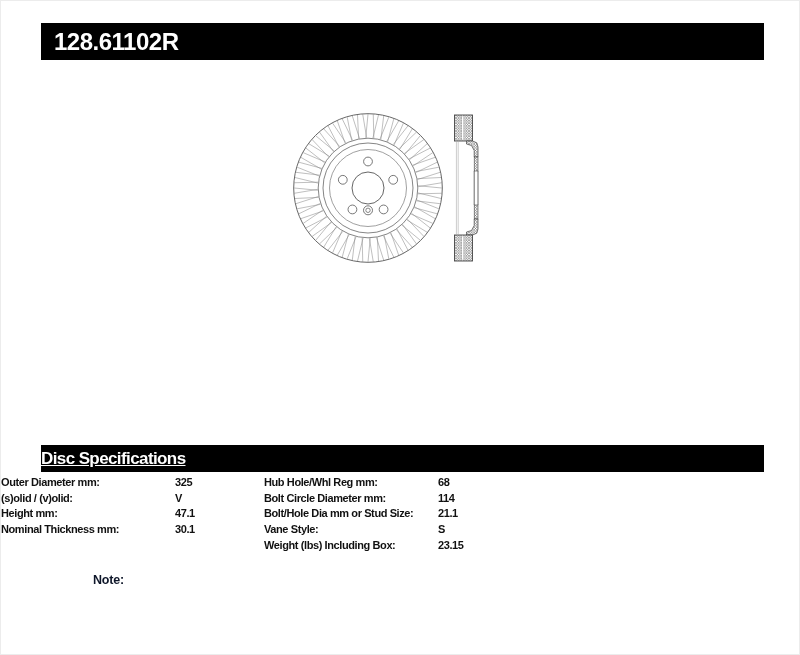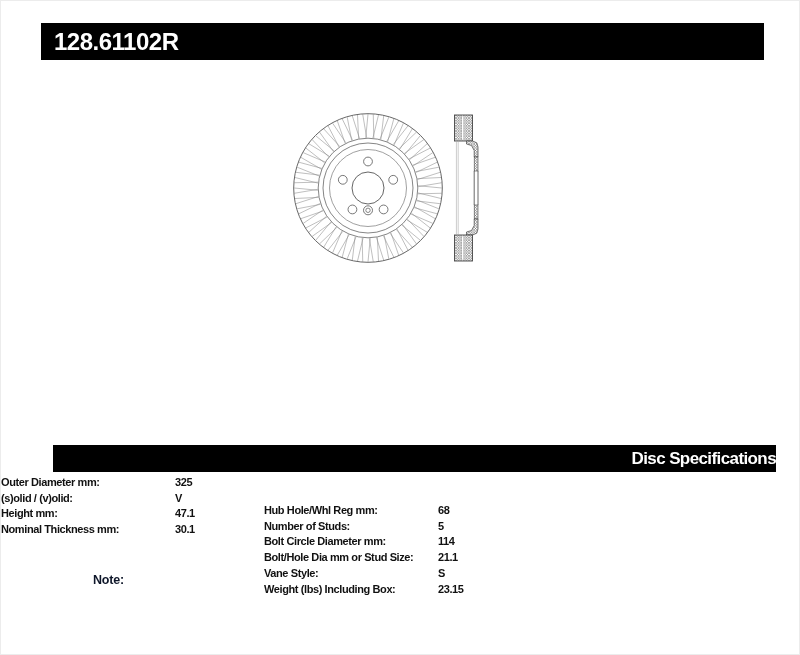--- a/index.html
+++ b/index.html
@@ -8,32 +8,32 @@
     font-family:"Liberation Sans","DejaVu Sans",sans-serif;overflow:hidden;
     box-sizing:border-box;border:1px solid #ececec;
   }
   .topbar{
     position:absolute;left:40px;top:22px;width:723px;height:37px;
     background:#000;color:#fff;display:flex;justify-content:space-between;
     align-items:center;padding:0 13px;box-sizing:border-box;
     font-weight:bold;font-size:24px;letter-spacing:-0.5px;
   }
   .specbar{
-    position:absolute;left:52px;top:444px;width:723px;height:27px;
-    background:#000;color:#fff;text-align:right;line-height:27px;
-    font-weight:bold;font-size:17px;letter-spacing:-0.6px;
+    position:absolute;left:40px;top:444px;width:723px;height:27px;
+    background:#000;color:#fff;text-align:left;line-height:27px;
+    font-weight:bold;font-size:17px;letter-spacing:-0.6px;text-decoration:underline;
   }
   .drawing{position:absolute;left:288px;top:108px;}
   .speccol{position:absolute;top:473px;}
   .speccol .row{display:flex;height:15.8px;align-items:center;
     font-weight:bold;font-size:11px;letter-spacing:-0.4px;color:#111;white-space:nowrap;}
   .speccol .lbl{width:170px;}
   .speccol .val{margin-left:4px;}
   #col1{left:0px;}   
-  #col2{left:263px;margin-top:28px;} 
+  #col2{left:263px;} 
   #col3{left:478px;} 
   .note{
     position:absolute;left:92px;top:572px;font-weight:bold;font-size:12.5px;
     letter-spacing:-0.2px;color:#0f172a;
   }
 </style>
 </head>
 <body>
 
 <div class="page">
@@ -201,24 +201,20 @@
       <span class="val">30.1</span>
     </div>
   </div>
 
   <div class="speccol" id="col2">
     <div class="row">
       <span class="lbl">Hub Hole/Whl Reg mm:</span>
       <span class="val">68</span>
     </div>
     <div class="row">
-      <span class="lbl">Number of Studs:</span>
-      <span class="val">5</span>
-    </div>
-    <div class="row">
       <span class="lbl">Bolt Circle Diameter mm:</span>
       <span class="val">114</span>
     </div>
     <div class="row">
       <span class="lbl">Bolt/Hole Dia mm or Stud Size:</span>
       <span class="val">21.1</span>
     </div>
     <div class="row">
       <span class="lbl">Vane Style:</span>
       <span class="val">S</span>

